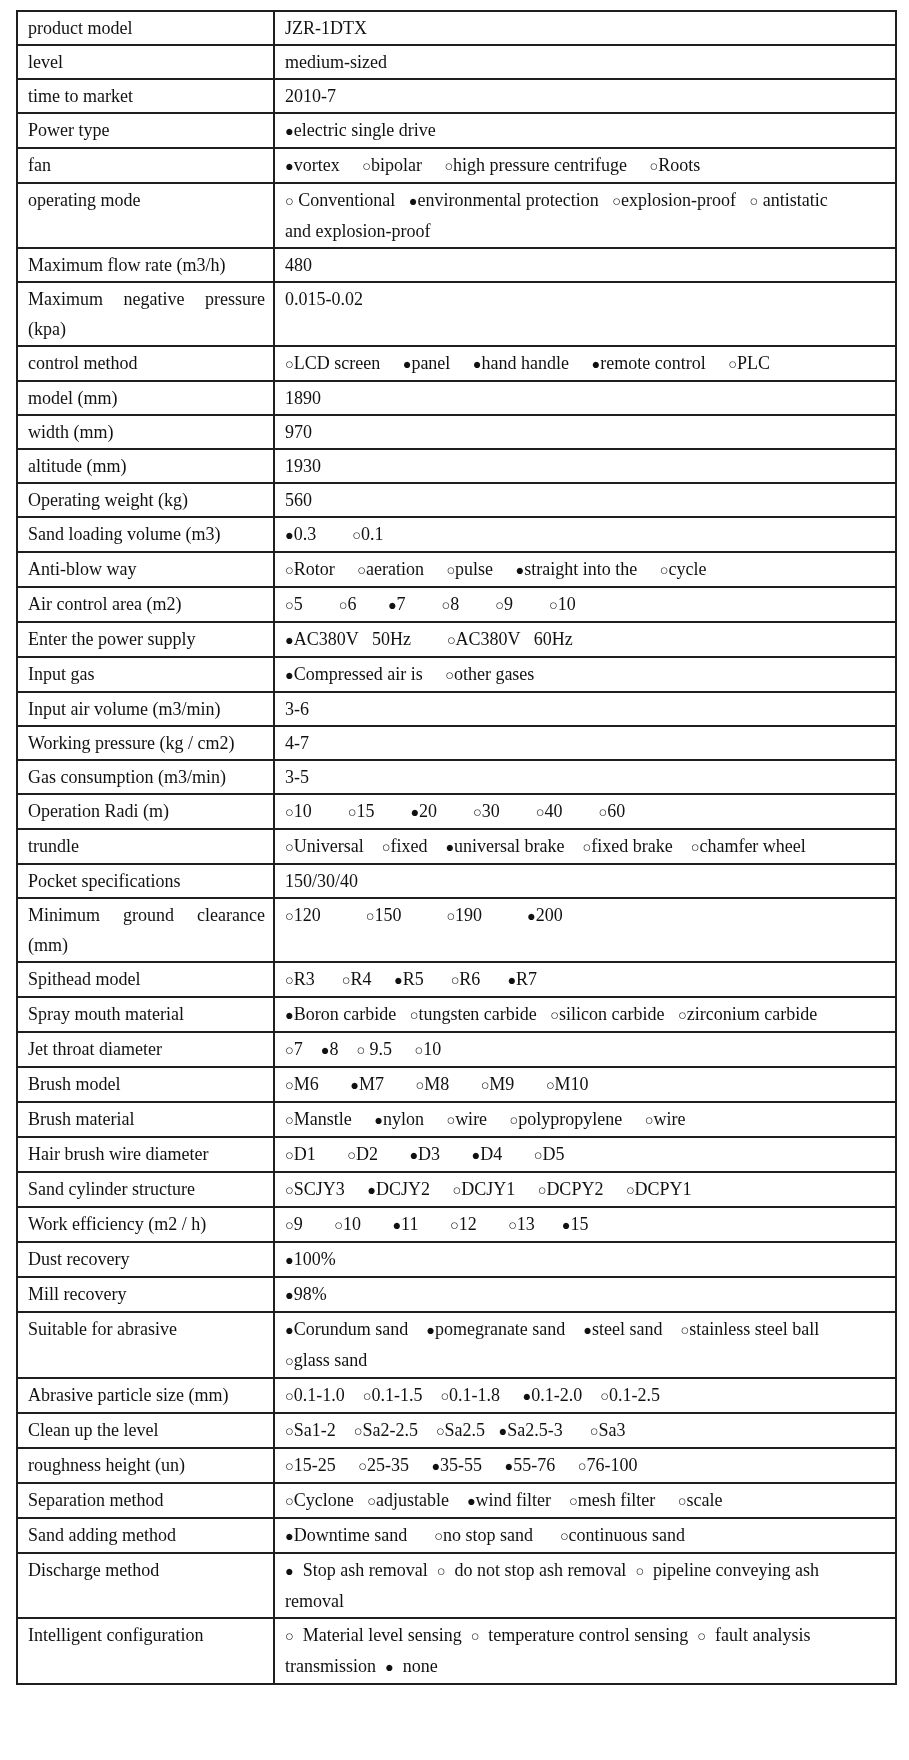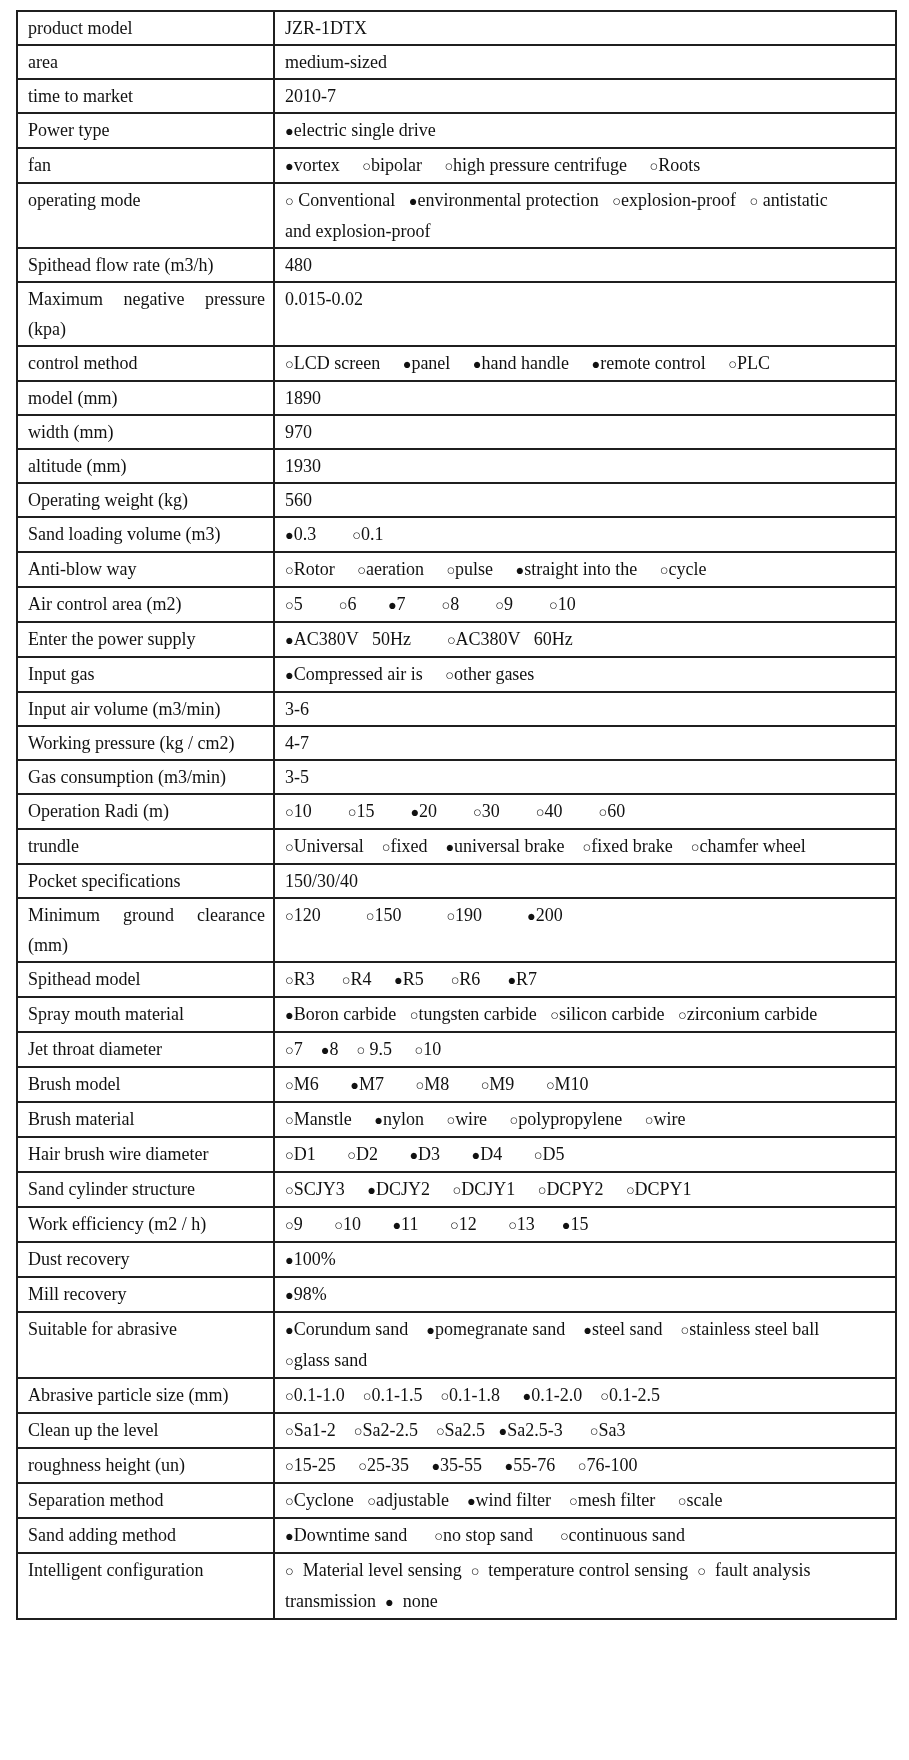--- a/index.html
+++ b/index.html
@@ -52,42 +52,42 @@
     <colgroup>
       <col class="c-label">
       <col class="c-value">
     </colgroup>
     <tbody>
         <tr>
           <td class="label-cell">product model</td>
           <td class="value-cell">JZR-1DTX</td>
         </tr>
         <tr>
-          <td class="label-cell">area</td>
+          <td class="label-cell">level</td>
           <td class="value-cell">medium-sized</td>
         </tr>
         <tr>
           <td class="label-cell">time to market</td>
           <td class="value-cell">2010-7</td>
         </tr>
         <tr>
           <td class="label-cell">Power type</td>
           <td class="value-cell"><span class="mk">●</span>electric single drive</td>
         </tr>
         <tr>
           <td class="label-cell">fan</td>
           <td class="value-cell"><span class="mk">●</span>vortex     <span class="mk">○</span>bipolar     <span class="mk">○</span>high pressure centrifuge     <span class="mk">○</span>Roots</td>
         </tr>
         <tr>
           <td class="label-cell">operating mode</td>
           <td class="value-cell"><span class="mk">○</span> Conventional   <span class="mk">●</span>environmental protection   <span class="mk">○</span>explosion-proof   <span class="mk">○</span> antistatic
 and explosion-proof</td>
         </tr>
         <tr>
-          <td class="label-cell">Spithead flow rate (m3/h)</td>
+          <td class="label-cell">Maximum flow rate (m3/h)</td>
           <td class="value-cell">480</td>
         </tr>
         <tr>
           <td class="label-cell">Maximum negative pressure (kpa)</td>
           <td class="value-cell">0.015-0.02</td>
         </tr>
         <tr>
           <td class="label-cell">control method</td>
           <td class="value-cell"><span class="mk">○</span>LCD screen     <span class="mk">●</span>panel     <span class="mk">●</span>hand handle     <span class="mk">●</span>remote control     <span class="mk">○</span>PLC</td>
         </tr>
@@ -212,20 +212,25 @@
           <td class="label-cell">roughness height (un)</td>
           <td class="value-cell"><span class="mk">○</span>15-25     <span class="mk">○</span>25-35     <span class="mk">●</span>35-55     <span class="mk">●</span>55-76     <span class="mk">○</span>76-100</td>
         </tr>
         <tr>
           <td class="label-cell">Separation method</td>
           <td class="value-cell"><span class="mk">○</span>Cyclone   <span class="mk">○</span>adjustable    <span class="mk">●</span>wind filter    <span class="mk">○</span>mesh filter     <span class="mk">○</span>scale</td>
         </tr>
         <tr>
           <td class="label-cell">Sand adding method</td>
           <td class="value-cell"><span class="mk">●</span>Downtime sand      <span class="mk">○</span>no stop sand      <span class="mk">○</span>continuous sand</td>
+        </tr>
+        <tr>
+          <td class="label-cell">Discharge method</td>
+          <td class="value-cell"><span class="mk">●</span>  Stop ash removal  <span class="mk">○</span>  do not stop ash removal  <span class="mk">○</span>  pipeline conveying ash
+removal</td>
         </tr>
         <tr>
           <td class="label-cell">Intelligent configuration</td>
           <td class="value-cell"><span class="mk">○</span>  Material level sensing  <span class="mk">○</span>  temperature control sensing  <span class="mk">○</span>  fault analysis
 transmission  <span class="mk">●</span>  none</td>
         </tr>
       </tbody>
   </table>
 </div>
 

